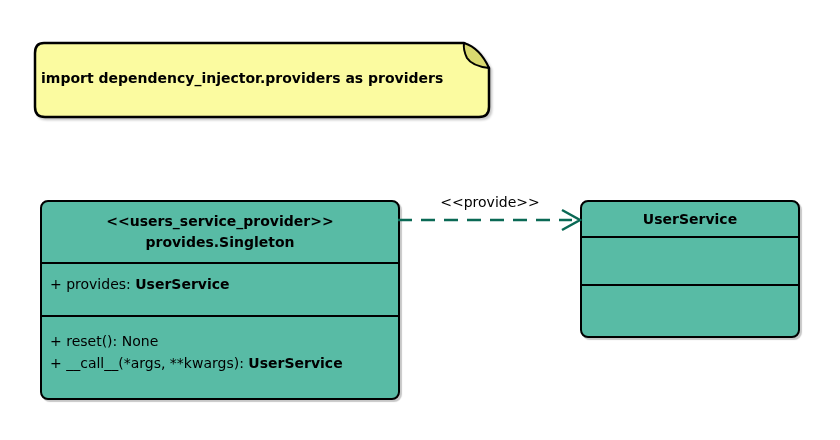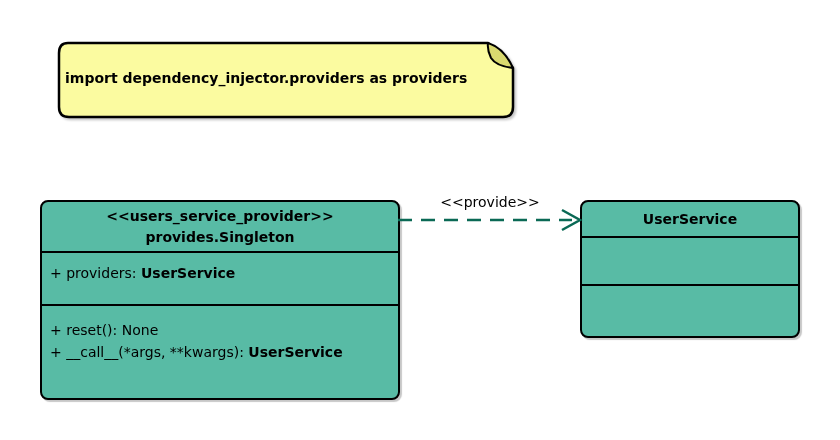--- a/index.html
+++ b/index.html
@@ -18,21 +18,21 @@
     width: 840px;
     height: 440px;
     background: var(--background);
     overflow: hidden;
     font-family: "DejaVu Sans", "Liberation Sans", sans-serif;
     color: var(--text);
     font-size: 14px;
   }
 
   
-  .note { position: absolute; left: 56px; top: 40px; width: 460px; height: 80px; }
+  .note { position: absolute; left: 32px; top: 40px; width: 460px; height: 80px; }
   .note svg { position: absolute; left: 0; top: 0; filter: drop-shadow(2px 2px 1px rgba(0,0,0,0.22)); }
   .note-text {
     position: absolute; left: 0; top: 0; width: 460px; height: 76px;
     display: flex; align-items: center;
     padding-left: 9px; padding-right: 20px;
     font-weight: bold; font-size: 14px; white-space: nowrap;
   }
 
   
   .class-box {
@@ -42,21 +42,21 @@
     border-radius: 8px;
     box-shadow: 2px 2px 1px rgba(0,0,0,0.22);
   }
   .box-provider { left: 40px; top: 200px; width: 360px; height: 200px; }
   .box-service  { left: 580px; top: 200px; width: 220px; height: 138px; }
 
   .sec { width: 100%; }
   .sec-divider { border-bottom: 2px solid var(--border); }
 
   .box-provider .sec-title {
-    height: 51px;
+    height: 62px;
     display: flex; flex-direction: column; justify-content: center; align-items: center;
     text-align: center; font-weight: bold; line-height: 21px;
   }
   .box-provider .sec-attrs   { height: 53px; padding: 12px 8px 0 8px; line-height: 17px; }
   .box-provider .sec-methods { height: 82px; padding: 13px 8px 0 8px; line-height: 22px; }
 
   .box-service .sec-title {
     height: 36px;
     display: flex; justify-content: center; align-items: center;
     text-align: center; font-weight: bold;
@@ -86,21 +86,21 @@
     </svg>
     <div class="note-text">import dependency_injector.providers as providers</div>
   </div>
 
   <div class="class-box box-provider">
     <div class="sec sec-title sec-divider">
       <div>&lt;&lt;users_service_provider&gt;&gt;</div>
       <div>provides.Singleton</div>
     </div>
     <div class="sec sec-attrs sec-divider">
-      <div class="member"><span>+ providers: </span><b>UserService</b></div>
+      <div class="member"><span>+ provides: </span><b>UserService</b></div>
     </div>
     <div class="sec sec-methods">
       <div class="member"><span>+ reset(): None</span><b></b></div>
       <div class="member"><span>+ __call__(*args, **kwargs): </span><b>UserService</b></div>
     </div>
   </div>
 
   <div class="class-box box-service">
     <div class="sec sec-title sec-divider">
       <div>UserService</div>

